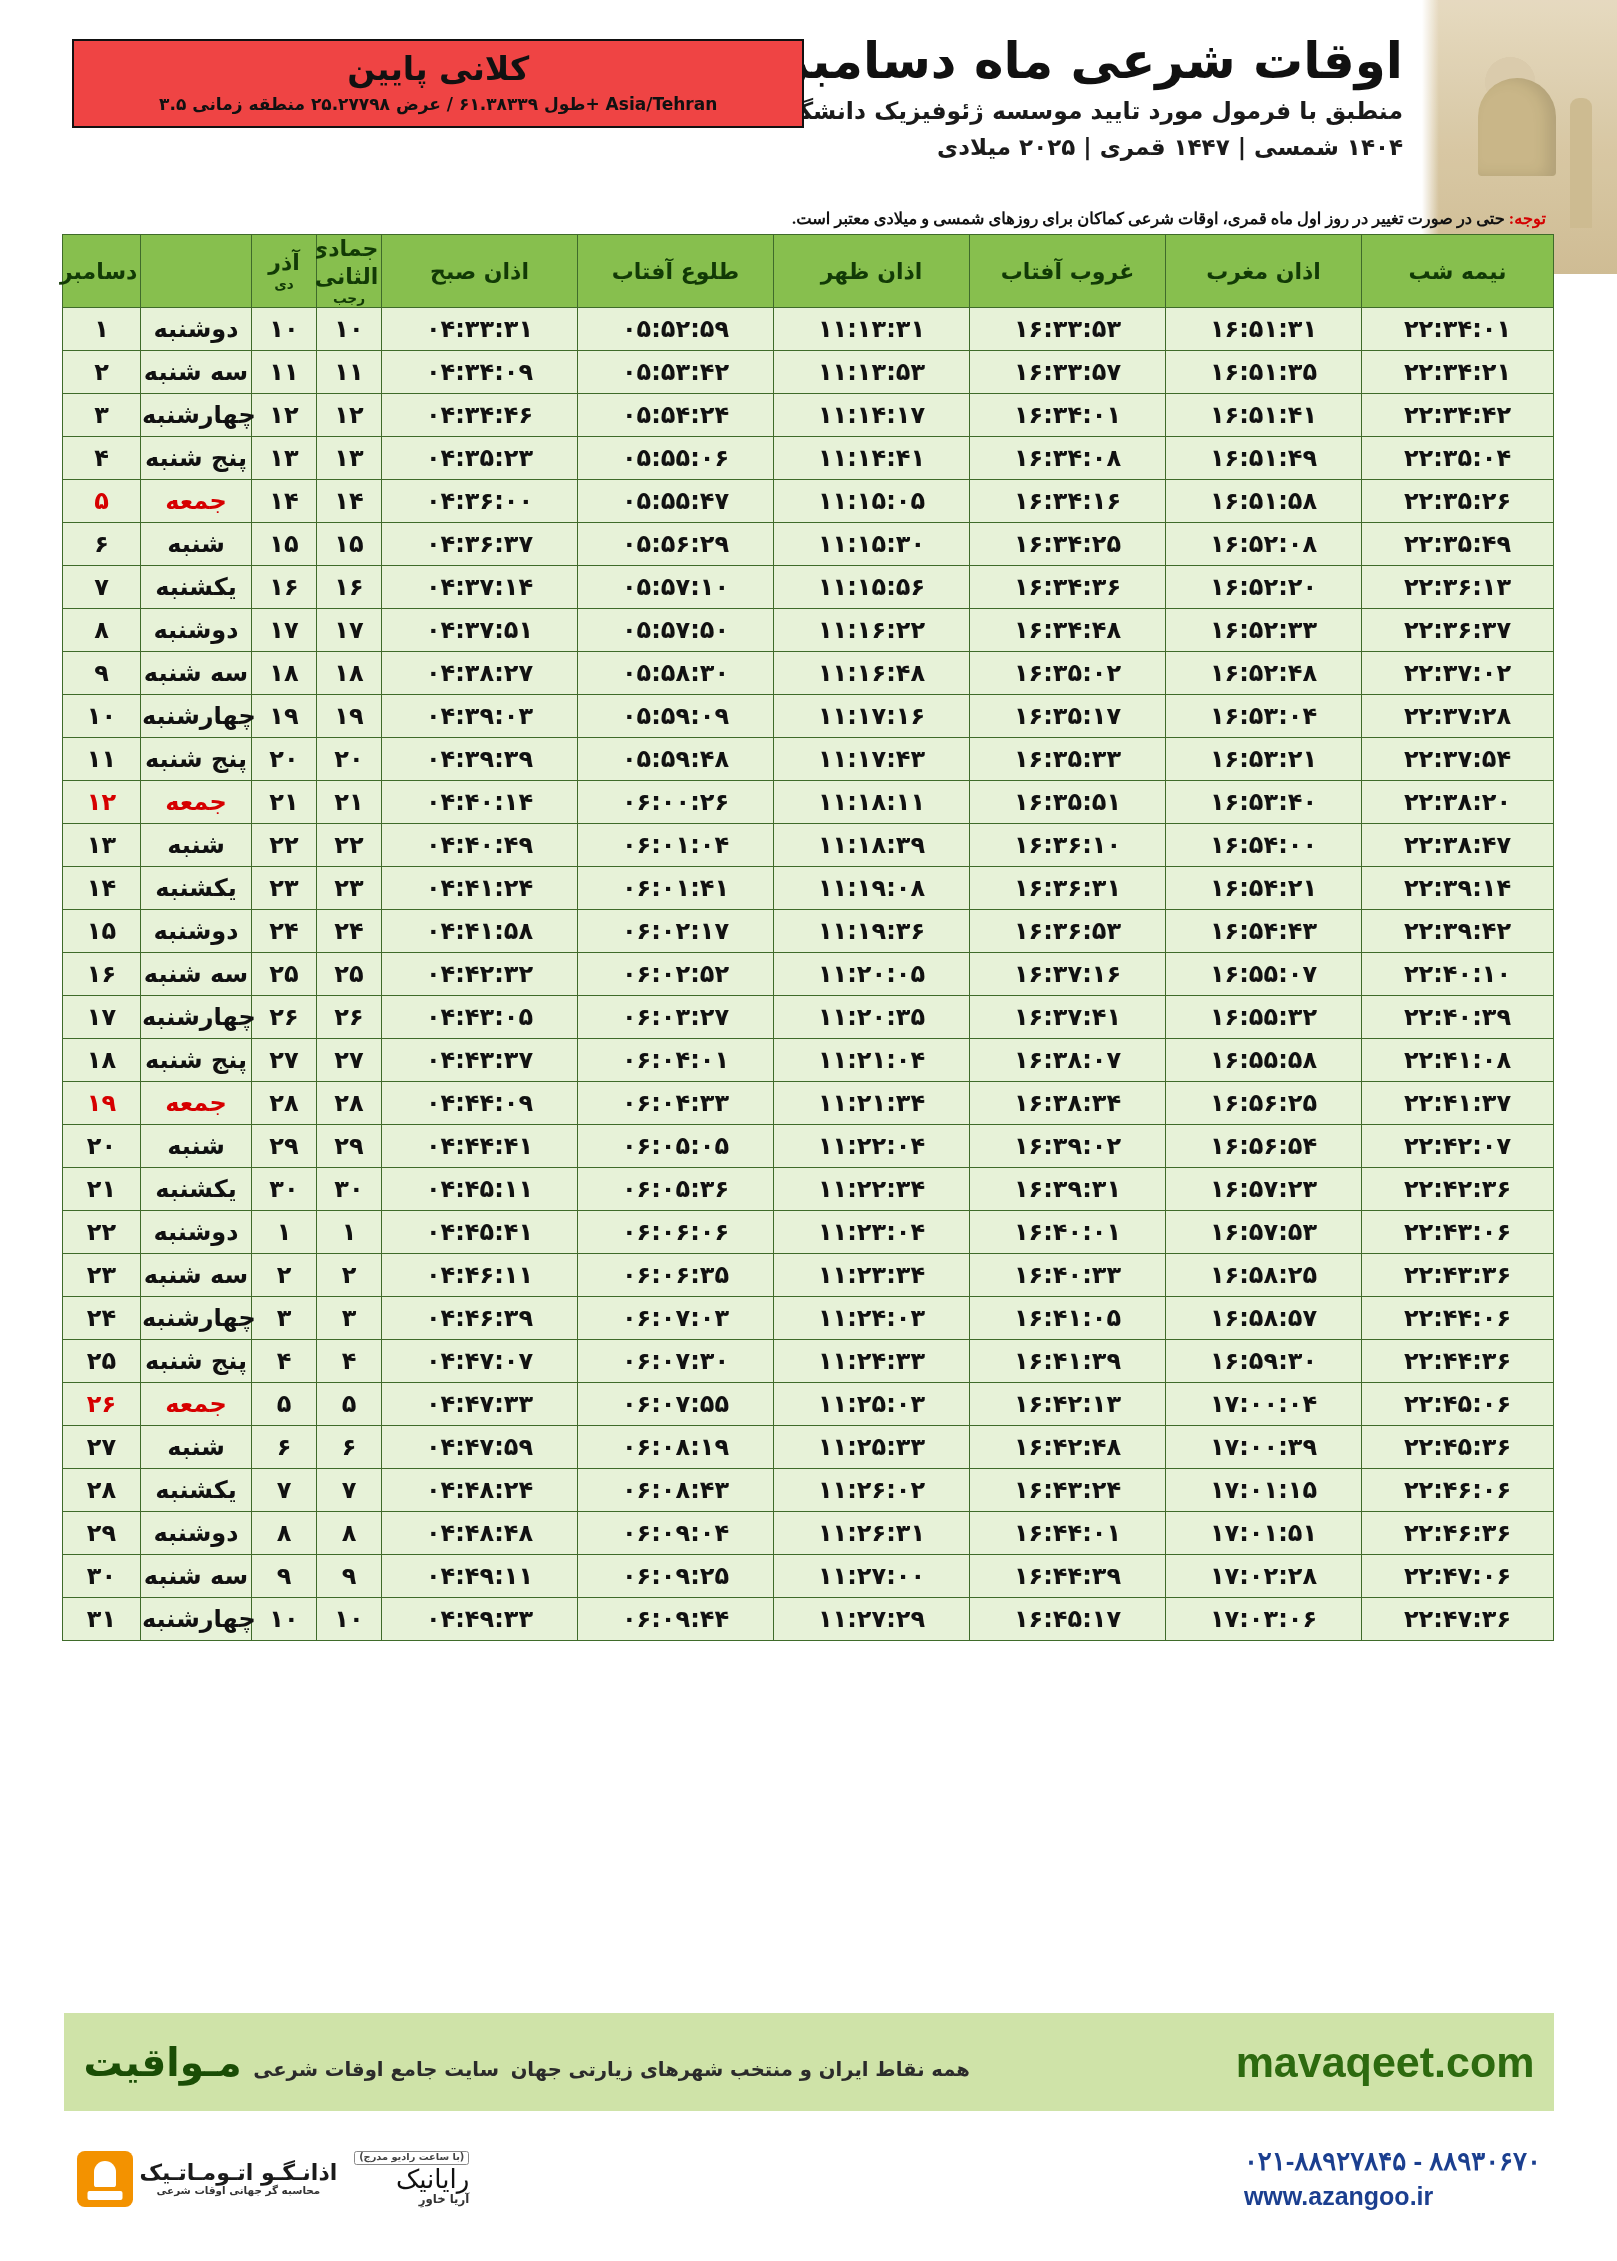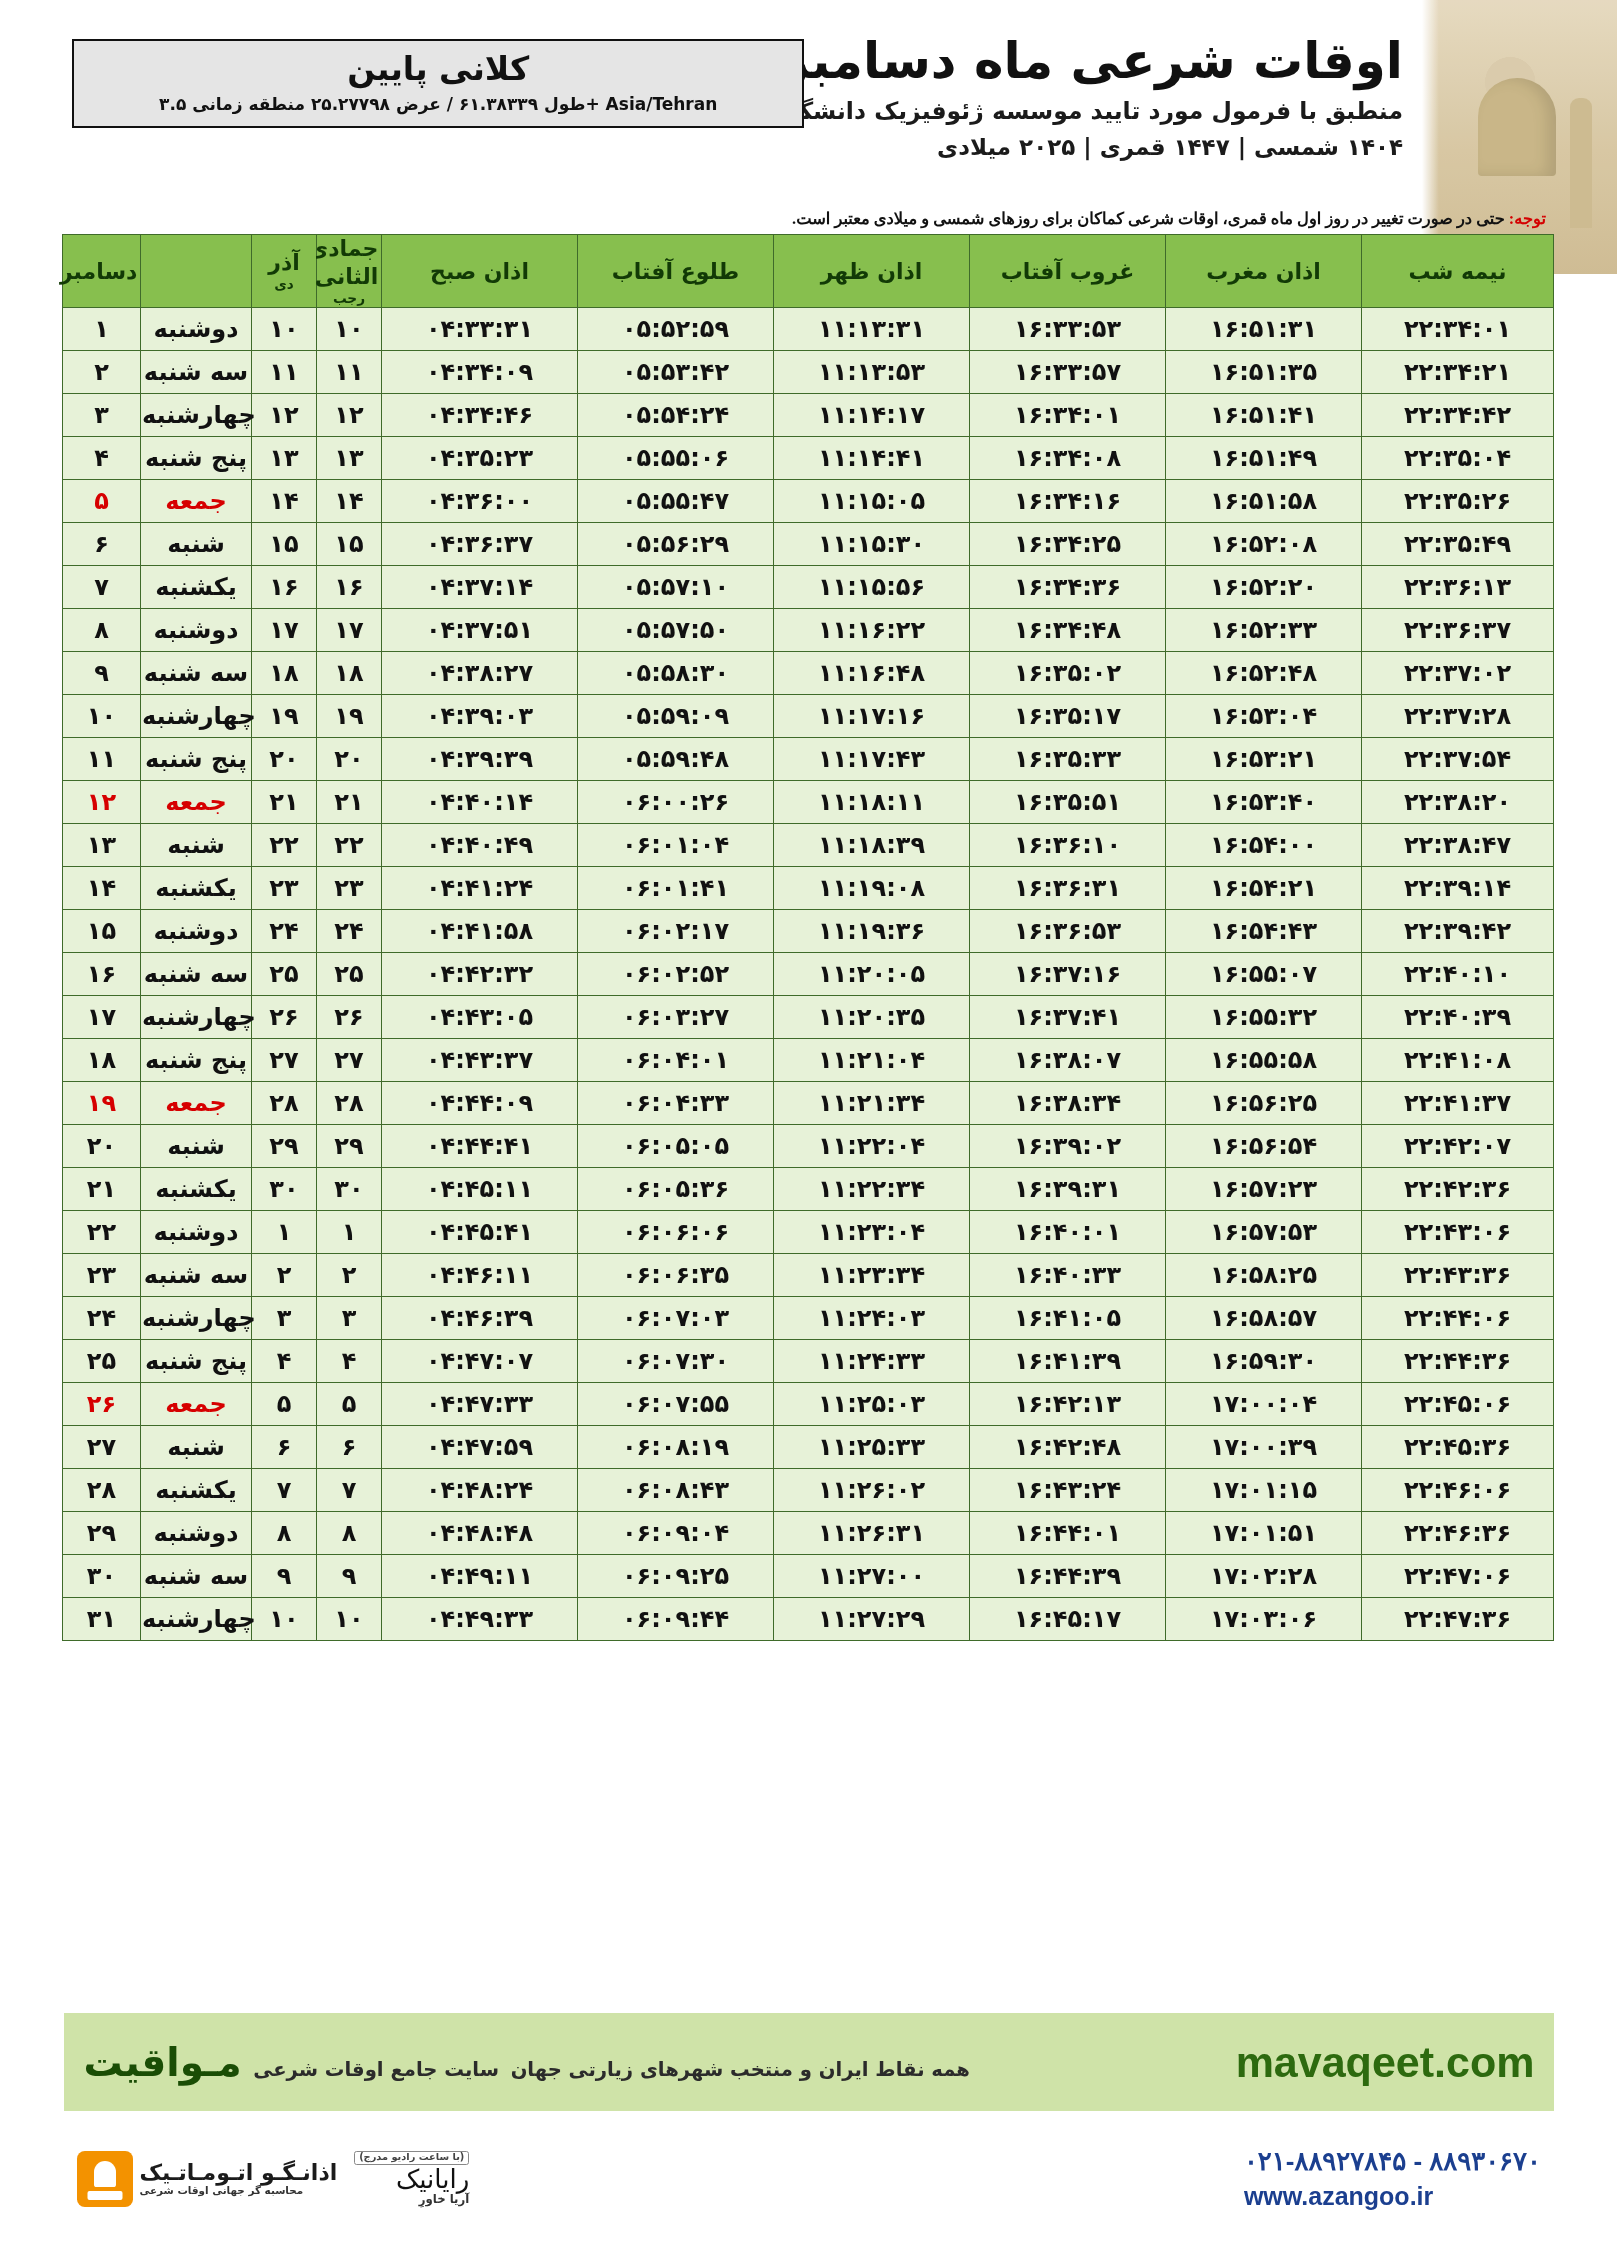--- a/index.html
+++ b/index.html
@@ -87,21 +87,21 @@
   }
 
   .city-box {
     position: absolute;
     left: 72px;
     top: 39px;
     width: 705px;
     border: 2px solid #111;
     padding: 9px 11.7px 11.7px;
     text-align: center;
-    background: #e5e5e5;
+    background: #ef4444;
   }
   .city-name {
     font-size: 33px;
     font-weight: bold;
     line-height: 1.15;
   }
   .city-region {
     font-size: 23.5px;
     font-weight: bold;
     margin-top: 3.9px;
@@ -294,21 +294,21 @@
     transform: translateX(-50%);
     width: 35px; height: 9px;
     background: #fff;
     border-radius: 2px;
   }
   .logo-azan-text {
     font-size: 22px;
     font-weight: bold;
     color: #1b1b1b;
     line-height: 1.1;
-    text-align: left;
+    text-align: center;
   }
   .logo-azan-text .sm { font-size: 10.4px; display: block; font-weight: bold; color: #333; }
   .logo-rayanic {
     text-align: right;
     line-height: 1.1;
   }
   .logo-rayanic .r1 { font-size: 26px; font-weight: normal; color: #111; }
   .logo-rayanic .r2 { font-size: 11.7px; font-weight: bold; color: #333; }
   .logo-rayanic .r0 { font-size: 9.8px; font-weight: bold; color: #444; border:0.7px solid #888; display:inline-block; padding:0.7px 3.9px; border-radius:2.6px;}
 </style>

